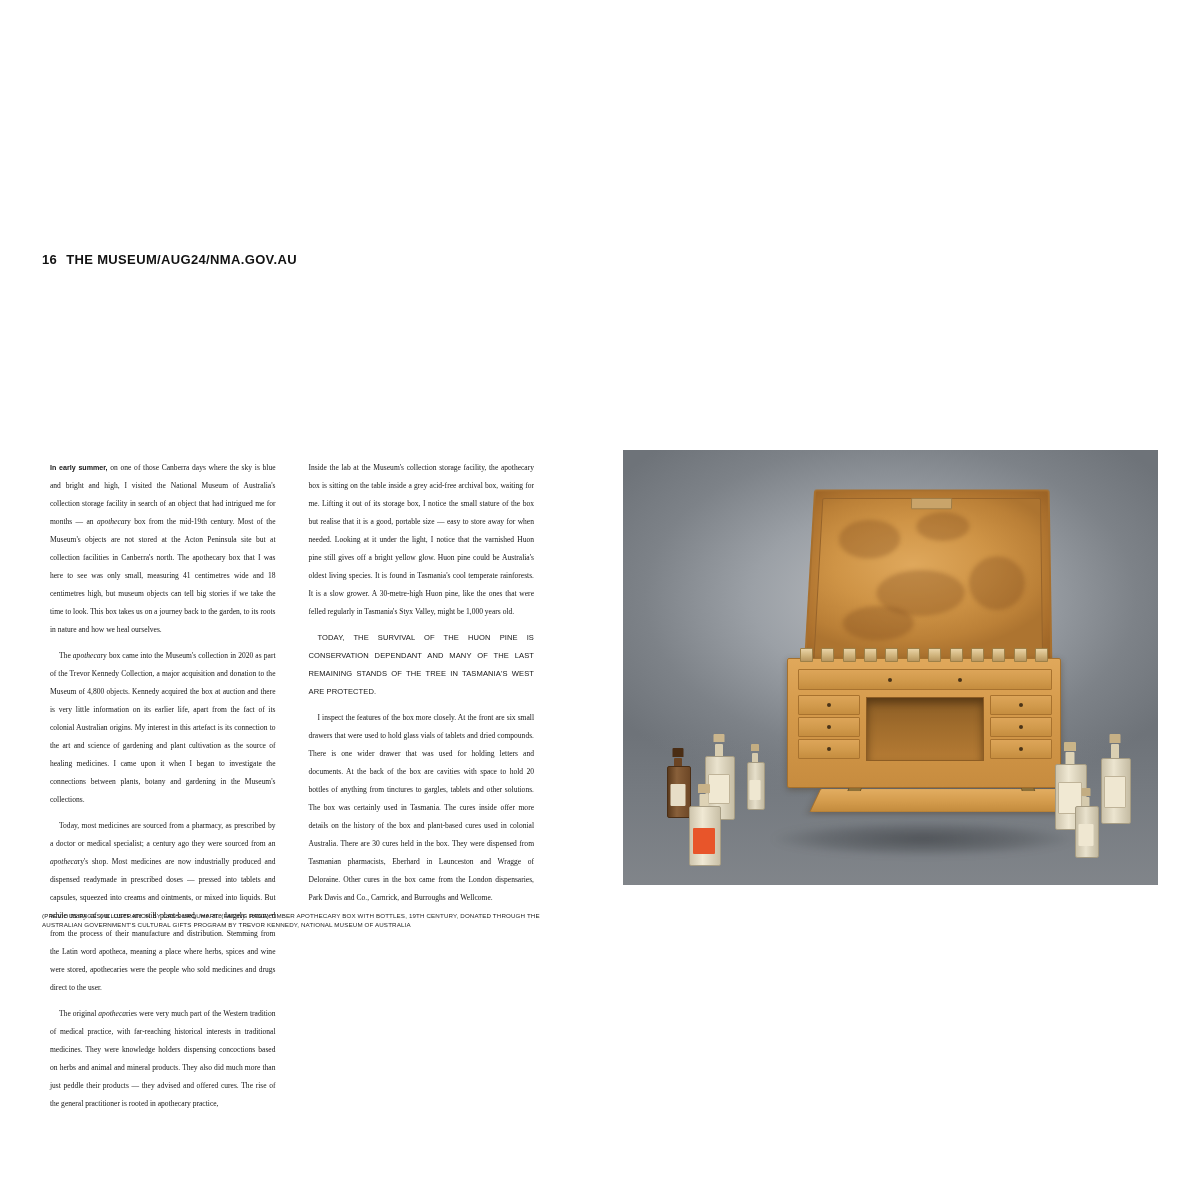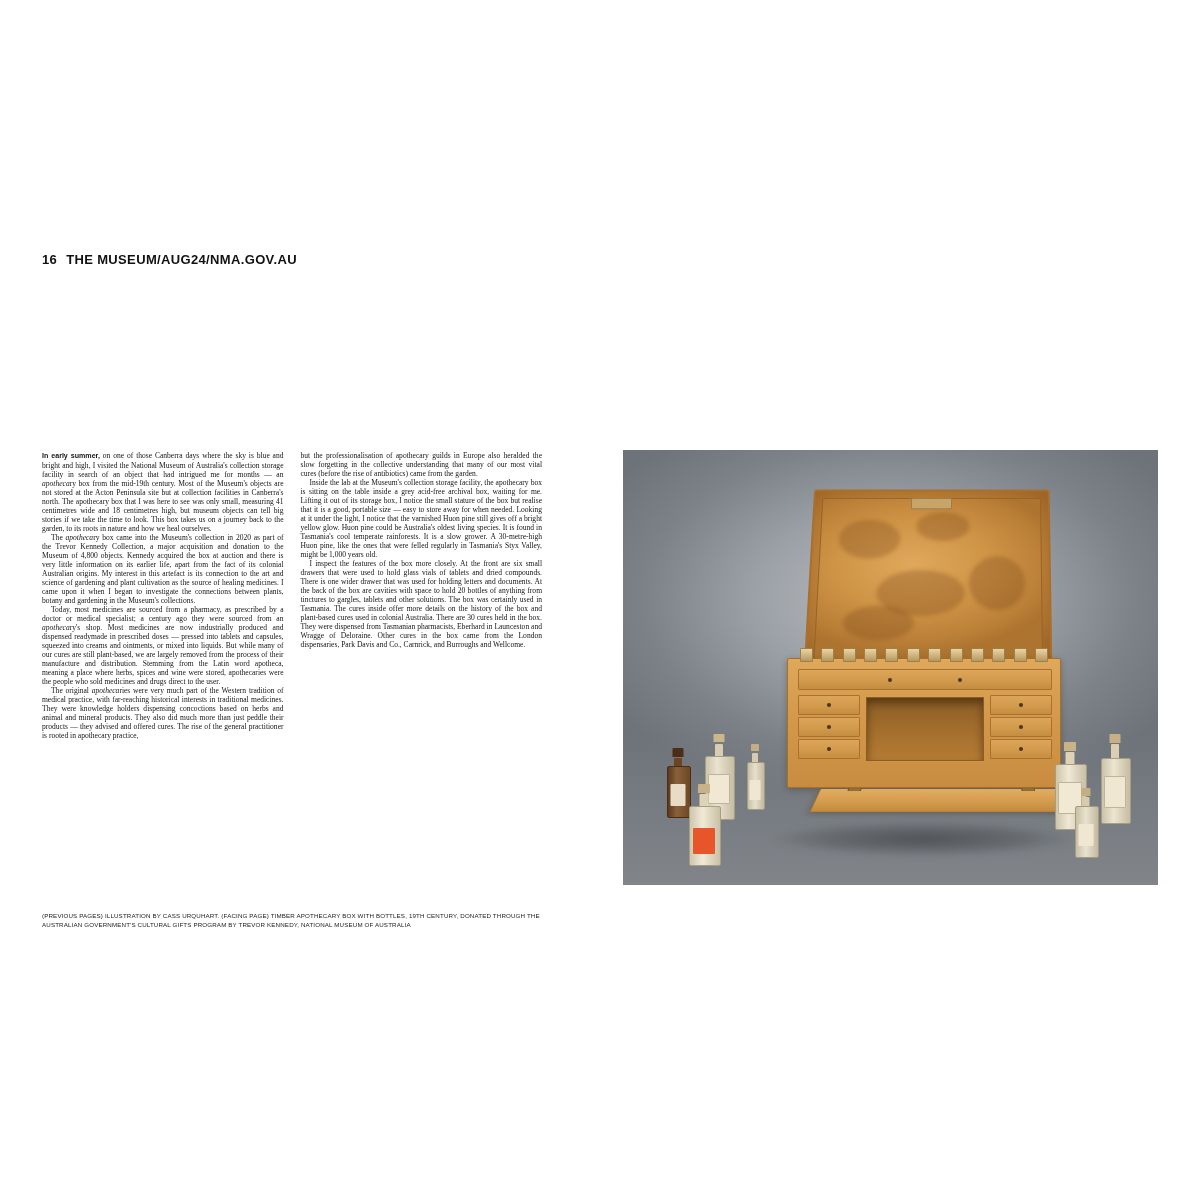--- a/index.html
+++ b/index.html
@@ -43,23 +43,23 @@
     left: 42px;
     top: 451px;
     width: 500px;
     display: flex;
     gap: 17px;
   }
   .col {
     width: 242px;
   }
   .col p {
-    margin: 0;
+    margin: 8px;
     font-size: 7.55px;
-    line-height: 9px;
+    line-height: 18px;
     text-align: justify;
     text-justify: inter-word;
     hyphens: auto;
     -webkit-hyphens: auto;
     color: #141414;
   }
   .col p + p {
     text-indent: 9px;
   }
   .col p.noindent {
@@ -301,22 +301,22 @@
   <div class="columns">
 
     <div class="col">
       <p class="noindent"><span class="lead-in">In early summer,</span><span> on one of those Canberra days where the sky is blue and bright and high, I visited the National Museum of Australia's collection storage facility in search of an object that had intrigued me for months — an <span class="ital">apotheca</span>ry box from the mid-19th century. Most of the Museum's objects are not stored at the Acton Peninsula site but at collection facilities in Canberra's north. The apothecary box that I was here to see was only small, measuring 41 centimetres wide and 18 centimetres high, but museum objects can tell big stories if we take the time to look. This box takes us on a journey back to the garden, to its roots in nature and how we heal ourselves.</span></p>
       <p>The <span class="ital">apotheca</span>ry box came into the Museum's collection in 2020 as part of the Trevor Kennedy Collection, a major acquisition and donation to the Museum of 4,800 objects. Kennedy acquired the box at auction and there is very little information on its earlier life, apart from the fact of its colonial Australian origins. My interest in this artefact is its connection to the art and science of gardening and plant cultivation as the source of healing medicines. I came upon it when I began to investigate the connections between plants, botany and gardening in the Museum's collections.</p>
       <p>Today, most medicines are sourced from a pharmacy, as prescribed by a doctor or medical specialist; a century ago they were sourced from an <span class="ital">apotheca</span>ry's shop. Most medicines are now industrially produced and dispensed readymade in prescribed doses — pressed into tablets and capsules, squeezed into creams and ointments, or mixed into liquids. But while many of our cures are still plant-based, we are largely removed from the process of their manufacture and distribution. Stemming from the Latin word apotheca, meaning a place where herbs, spices and wine were stored, apothecaries were the people who sold medicines and drugs direct to the user.</p>
       <p>The original <span class="ital">apotheca</span>ries were very much part of the Western tradition of medical practice, with far-reaching historical interests in traditional medicines. They were knowledge holders dispensing concoctions based on herbs and animal and mineral products. They also did much more than just peddle their products — they advised and offered cures. The rise of the general practitioner is rooted in apothecary practice,</p>
     </div>
 
     <div class="col">
-      <p class="noindent">but the professionalisation of apothecary guilds in Europe also heralded the slow forgetting in the collective understanding that many of our most vital cures (before the rise of antibiotics) came from the garden.</p>
       <p>Inside the lab at the Museum's collection storage facility, the apothecary box is sitting on the table inside a grey acid-free archival box, waiting for me. Lifting it out of its storage box, I notice the small stature of the box but realise that it is a good, portable size — easy to store away for when needed. Looking at it under the light, I notice that the varnished Huon pine still gives off a bright yellow glow. Huon pine could be Australia's oldest living species. It is found in Tasmania's cool temperate rainforests. It is a slow grower. A 30-metre-high Huon pine, like the ones that were felled regularly in Tasmania's Styx Valley, might be 1,000 years old.</p>
+      <p class="pullquote">TODAY, THE SURVIVAL OF THE HUON PINE IS CONSERVATION DEPENDANT AND MANY OF THE LAST REMAINING STANDS OF THE TREE IN TASMANIA'S WEST ARE PROTECTED.</p>
       <p class="noindent" style="text-indent:9px">I inspect the features of the box more closely. At the front are six small drawers that were used to hold glass vials of tablets and dried compounds. There is one wider drawer that was used for holding letters and documents. At the back of the box are cavities with space to hold 20 bottles of anything from tinctures to gargles, tablets and other solutions. The box was certainly used in Tasmania. The cures inside offer more details on the history of the box and plant-based cures used in colonial Australia. There are 30 cures held in the box. They were dispensed from Tasmanian pharmacists, Eberhard in Launceston and Wragge of Deloraine. Other cures in the box came from the London dispensaries, Park Davis and Co., Carnrick, and Burroughs and Wellcome.</p>
     </div>
 
   </div>
 
   <div class="photo-frame">
     <div class="photo-bg"></div>
     <div class="photo-floor"></div>
     <div class="shadow"></div>
 

